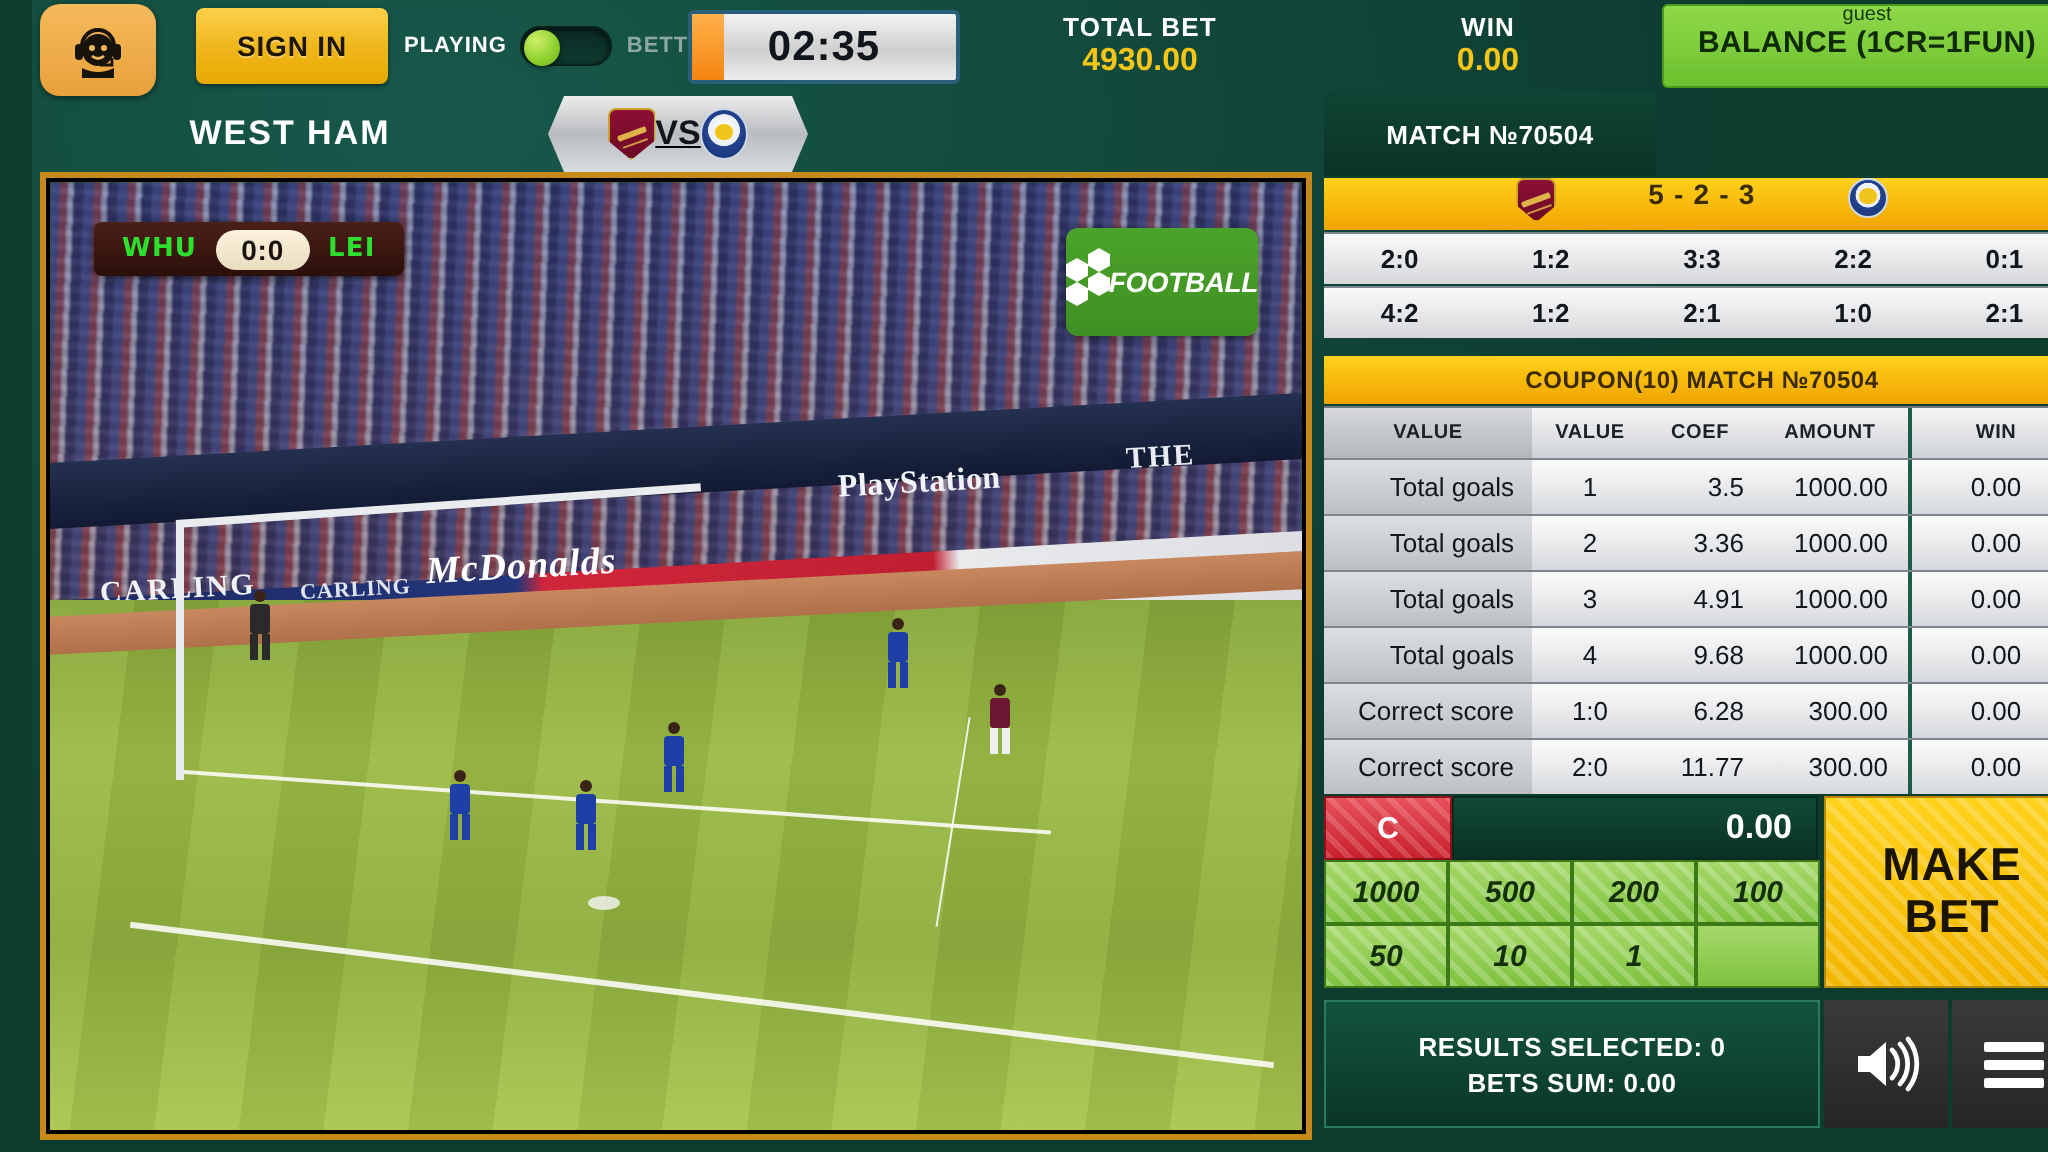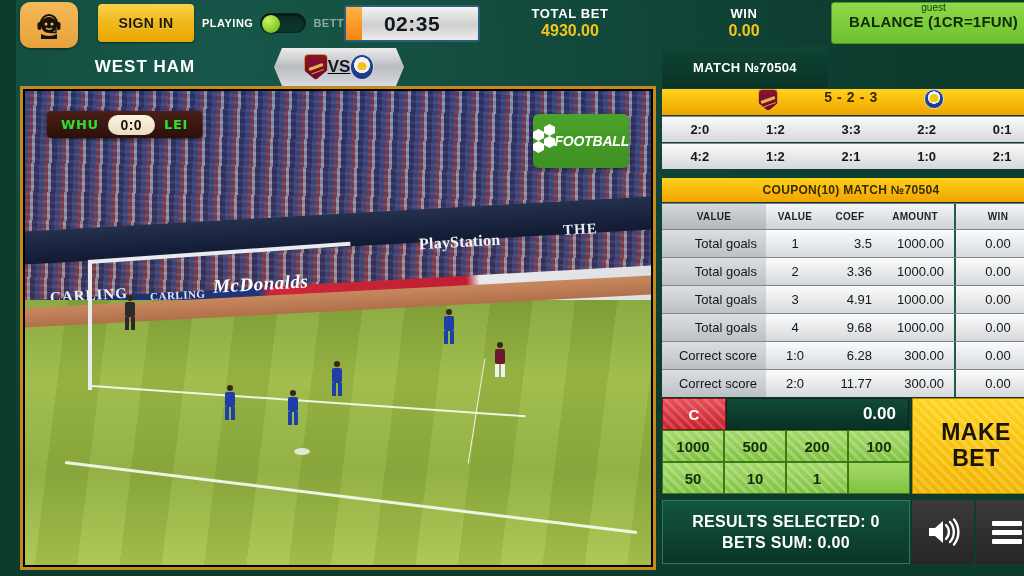--- a/index.html
+++ b/index.html
@@ -264,21 +264,21 @@
       repeating-linear-gradient(45deg, rgba(255,255,255,.16) 0 3px, rgba(255,255,255,0) 3px 7px),
       linear-gradient(180deg,#e8505a 0%,#c8202c 100%);
     border:1px solid #8e1018; color:#fff; font-size:15px; font-weight:bold;
   }
   .amount-disp {
     width:183px; height:32px; background:linear-gradient(180deg,#114a37,#0a3125);
     border:1px solid #0a2a20; display:flex; align-items:center; justify-content:flex-end;
     padding-right:12px; color:#fff; font-size:17px; font-weight:bold;
   }
   .chips { position:absolute; left:0; top:342px; width:249px; }
-  .chiprow { display:flex; }
+  .chiprow { display:flex;font-style:italic; }
   .chip {
     width:62px; height:32px; display:flex; align-items:center; justify-content:center;
     background:
       repeating-linear-gradient(45deg, rgba(255,255,255,.22) 0 3px, rgba(255,255,255,0) 3px 7px),
       linear-gradient(180deg,#a5d96a 0%,#7fc23f 100%);
     border:1px solid #3c7a18; color:#13300a; font-size:15px; font-weight:bold;
   }
   .chip.empty { background:linear-gradient(180deg,#a5d96a 0%,#7fc23f 100%); }
   .makebet {
     position:absolute; left:250px; top:310px; width:128px; height:96px;
@@ -289,21 +289,21 @@
     align-items:center; justify-content:center; line-height:1.12;
     color:#1a1400; font-size:23px; font-weight:bold; letter-spacing:.5px;
   }
 
   .results-box {
     position:absolute; left:0; top:412px; width:248px; height:64px;
     background:linear-gradient(180deg,#13543e 0%,#0a3527 100%);
     border:1px solid #2a7a5c; display:flex; flex-direction:column;
     align-items:center; justify-content:center; gap:3px;
   }
-  .results-box div { color:#fff; font-size:16px; font-weight:bold; letter-spacing:.3px; }
+  .results-box div { color:#fff; font-size:13px; font-weight:bold; letter-spacing:.3px; }
   .icon-btn {
     position:absolute; top:412px; width:62px; height:64px;
     background:linear-gradient(180deg,#3a3a3a 0%,#262626 100%);
     display:flex; align-items:center; justify-content:center;
   }
   #sound-btn { left:250px; }
   #menu-btn  { left:314px; }
   .burger span { display:block; width:30px; height:5px; background:#fff; margin:4px 0; border-radius:1px; }
 </style>
 </head>

